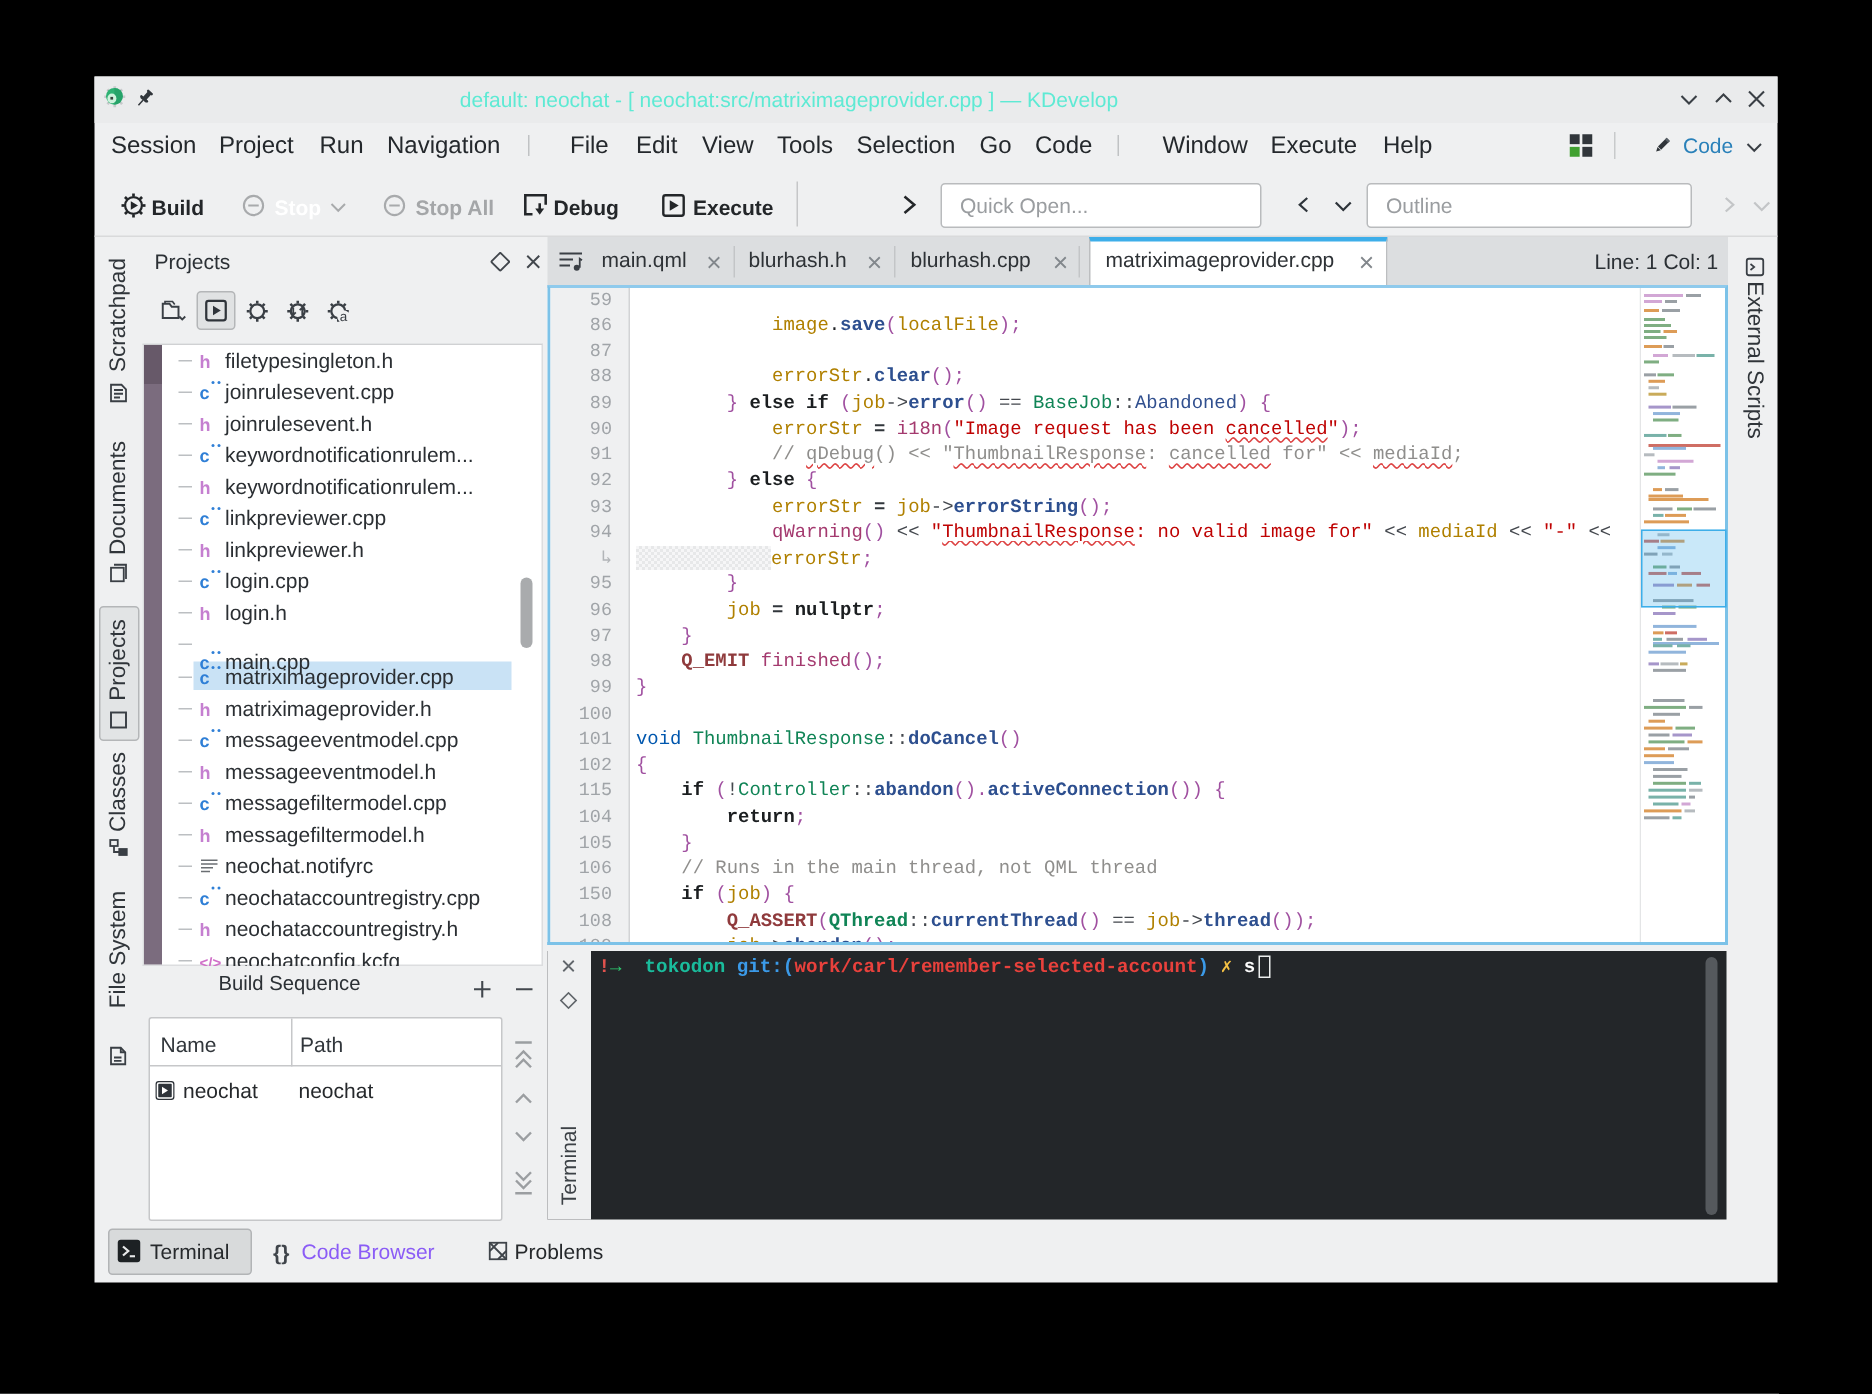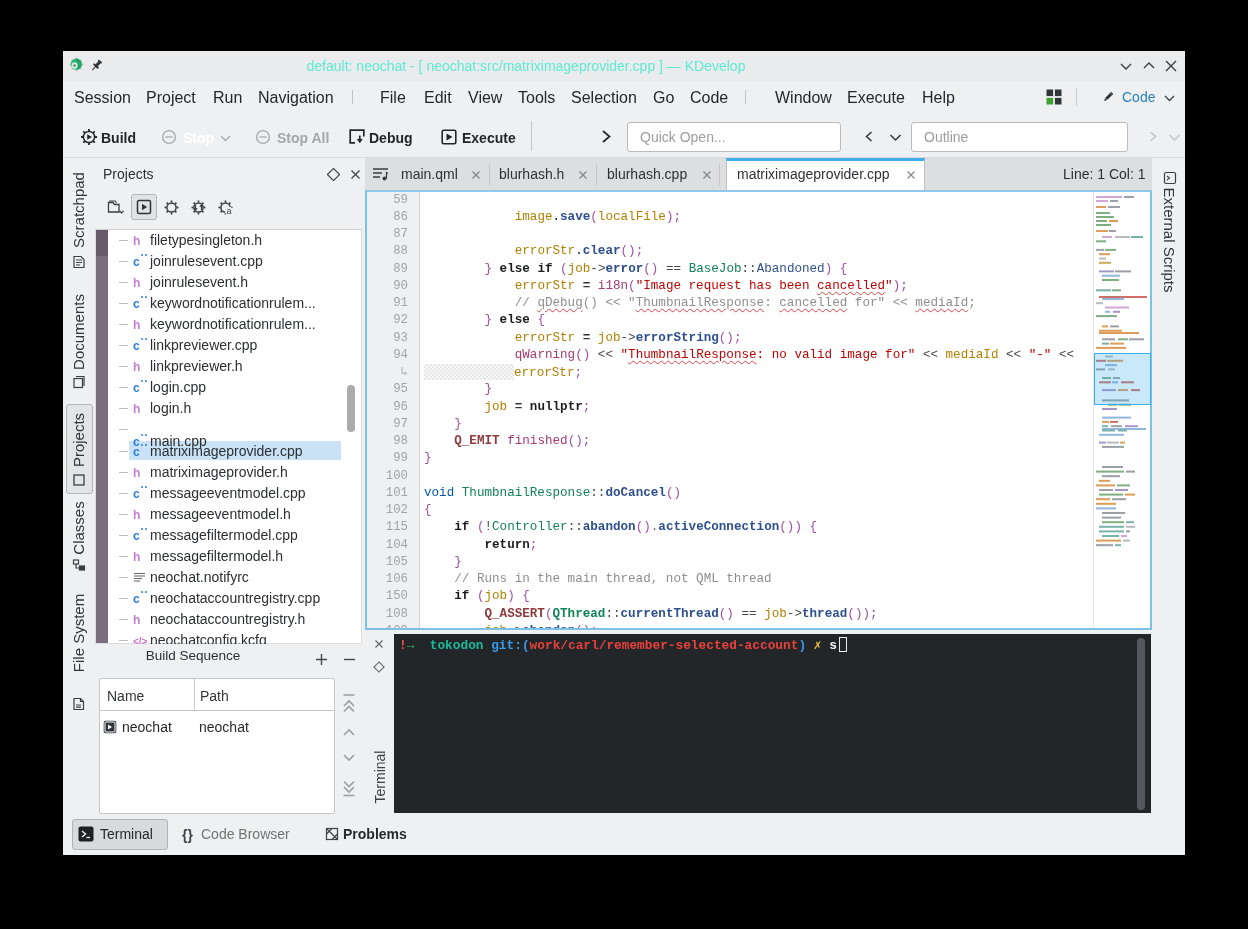--- a/index.html
+++ b/index.html
@@ -543,17 +543,17 @@
   </svg>
 <div class="a" style="left:1069px;top:231px;width:200px;height:18px;text-align:center;transform:rotate(90deg);"><span class="vlabel">External Scripts</span></div>
 <div class="a" style="left:72px;top:819px;width:96px;height:31px;background:#d8dadb;border:1px solid #b2b4b6;border-radius:3px;"></div>
 <svg class="a" style="left:78px;top:826px" width="16" height="16" viewBox="0 0 16 16">
 <rect x="0.5" y="0.5" width="15" height="15" rx="2" fill="#1d2124"></rect>
 <path d="M4 5 L7.5 8 L4 11" fill="none" stroke="#e8e9ea" stroke-width="1.5"></path>
 <path d="M8.5 11.5 H12" stroke="#e8e9ea" stroke-width="1.4"></path>
   </svg>
 <div class="a" style="left:100px;top:826px;font-size:14px;color:#26292c;">Terminal</div>
 <div class="a" style="left:182px;top:827px;font-size:14px;font-weight:bold;color:#3f444a;">{}</div>
-<div class="a" style="left:201px;top:826px;font-size:14px;color:#737373;">Code Browser</div>
+<div class="a" style="left:201px;top:826px;font-size:14px;color:#8b5cf6;">Code Browser</div>
 <svg class="a" style="left:325px;top:827px" width="14" height="14" viewBox="0 0 14 14" fill="none" stroke="#3f444a" stroke-width="1.2">
 <rect x="1.5" y="1.5" width="11" height="11"></rect>
     <path d="M1.5 1.5 L12.5 12.5 M7 1.5 L1.5 7 M12.5 7 L7 12.5"></path>
   </svg>
-<div class="a" style="left:343px;top:826px;font-size:14px;color:#26292c;font-weight:bold;">Problems</div>
+<div class="a" style="left:343px;top:826px;font-size:14px;color:#26292c;">Problems</div>
 </body></html>

